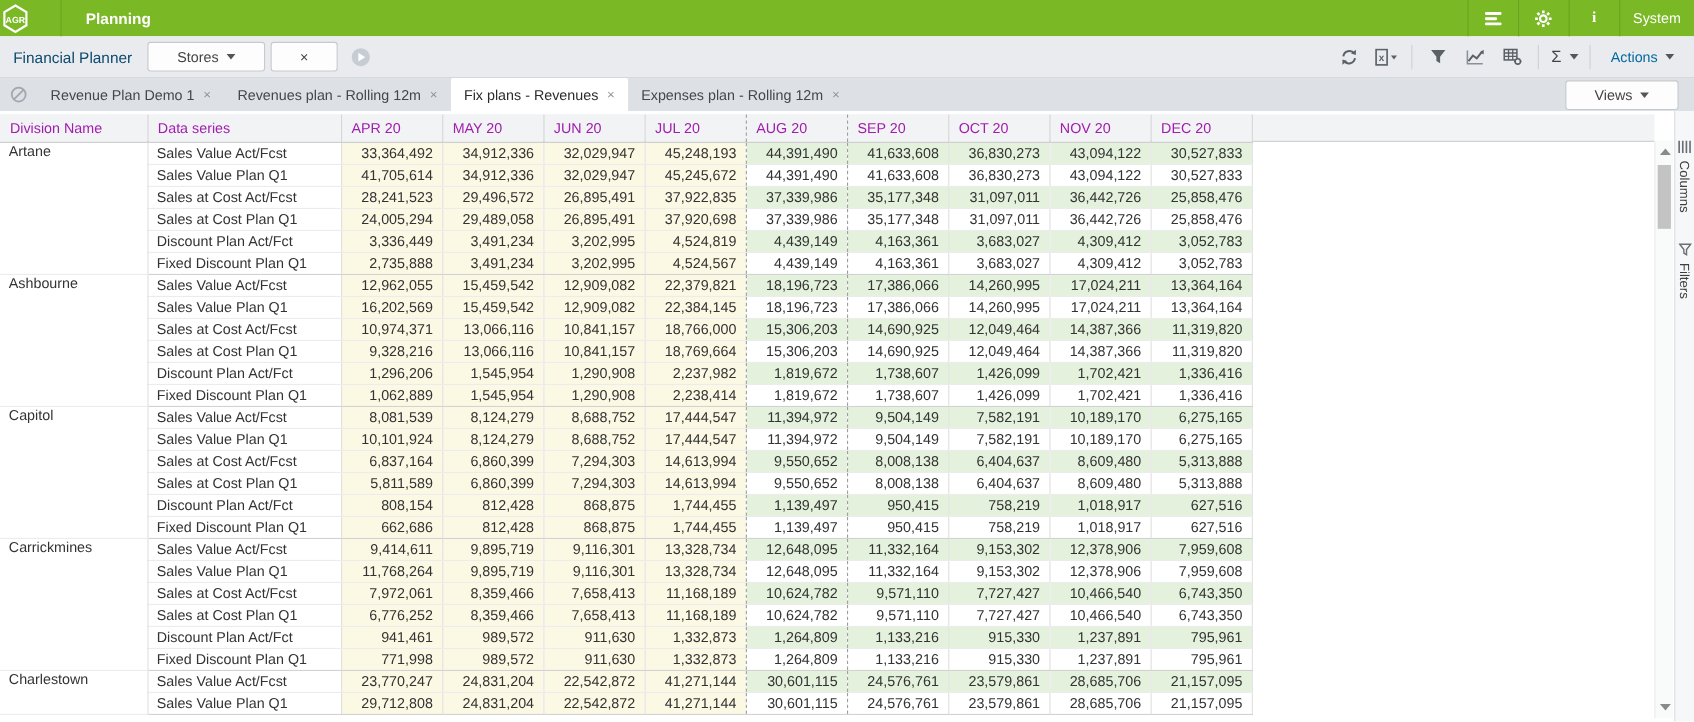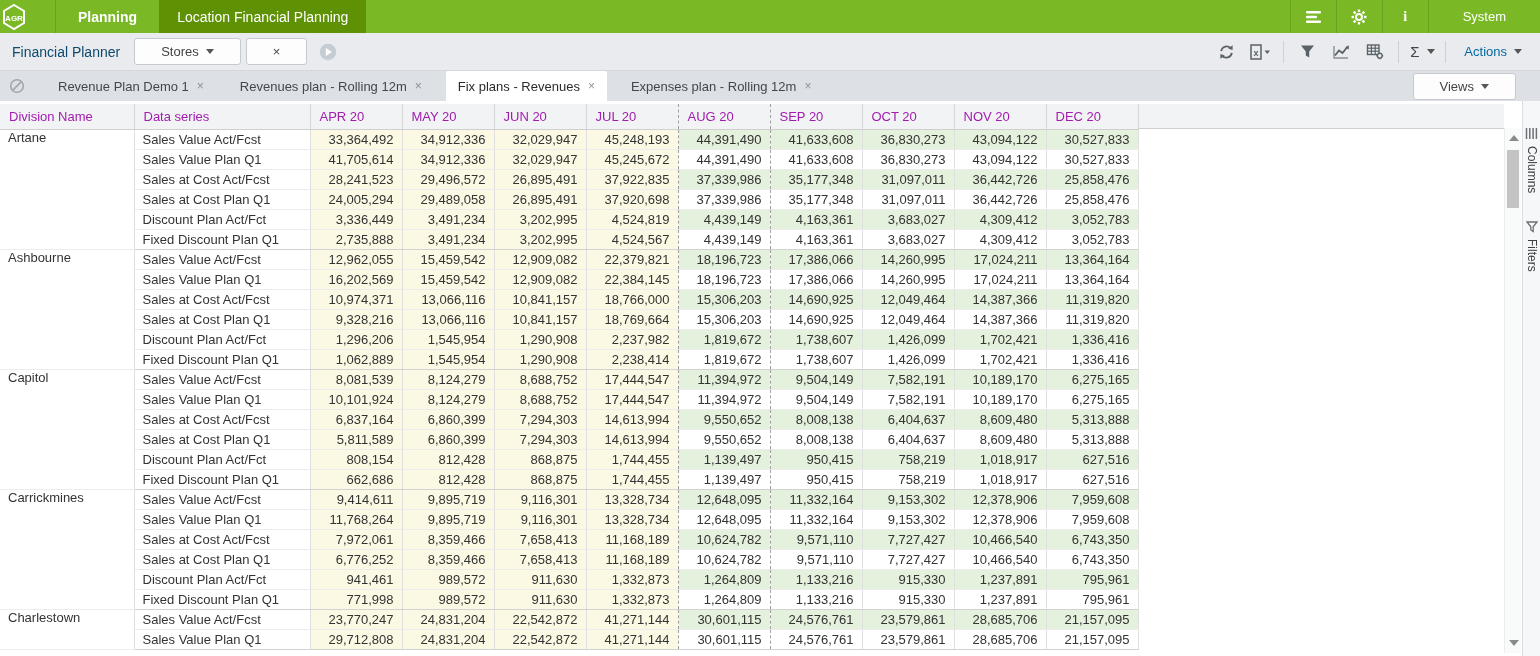--- a/index.html
+++ b/index.html
@@ -6,44 +6,44 @@
   html,body { width:1540px; height:656px; overflow:hidden; }
   body { font-family:"Liberation Sans", sans-serif; background:#fff; position:relative; }
 
   
   .topbar { height:33px; background:#7ab825; display:flex; align-items:stretch; color:#fff; }
   .logo-box { width:56px; display:flex; align-items:center; border-right:1px solid #69a51c; }
   .nav-tab { display:flex; align-items:center; padding:0 22px; font-size:14px; font-weight:bold; cursor:default; }
   .nav-tab.dark { background:#5e9103; font-weight:normal; padding:0 18px; }
   .topbar .spacer { flex:1; }
   .top-icon-box { width:46px; display:flex; align-items:center; justify-content:center; border-left:1px solid #69a51c; }
-  .system-box { display:flex; align-items:center; padding:0 34px; border-left:1px solid #69a51c; font-size:13px; }
+  .system-box { display:flex; align-items:center; padding:0 12px; border-left:1px solid #69a51c; font-size:13px; }
   .info-glyph { font-weight:bold; font-size:14px; font-family:"Liberation Serif", serif; }
 
   
   .toolbar { height:38px; background:#e9ebee; border-bottom:1px solid #d4d7db; display:flex; align-items:center; padding:0 14px 0 12px; }
   .fp-title { font-size:14px; font-weight:normal; color:#0c4a6e; margin-right:14px; }
   .btn { background:#fdfdfd; border:1px solid #c6c9cd; border-radius:3px; height:27px; display:inline-flex; align-items:center; padding:0 26px; font-size:13px; color:#444; cursor:pointer; }
   .btn + .btn { margin-left:5px; }
   .caret { width:0; height:0; border-left:4px solid transparent; border-right:4px solid transparent; border-top:5px solid #555; display:inline-block; margin-left:7px; }
   .play-wrap { margin-left:12px; display:flex; align-items:center; }
   .toolbar .spacer { flex:1; }
   .tool-icon { width:34px; height:27px; display:inline-flex; align-items:center; justify-content:center; cursor:pointer; }
   .tool-sep { width:1px; height:22px; background:#cdd1d6; margin:0 6px; }
   .sigma { font-size:15px; color:#444; }
   .actions-btn { display:inline-flex; align-items:center; font-size:13px; color:#0369a1; padding:0 4px 0 12px; cursor:pointer; }
 
   
-  .tabrow { height:30px; background:#dde0e4; display:flex; align-items:stretch;gap:12px; }
+  .tabrow { height:30px; background:#dde0e4; display:flex; align-items:stretch; }
   .slash-wrap { width:34px; display:flex; align-items:center; justify-content:center; }
   .sheet-tab { display:flex; align-items:center; padding:0 12px; font-size:13px; color:#43474c; cursor:pointer; }
   .sheet-tab .x { color:#8d9298; font-size:12px; margin-left:8px; }
   .sheet-tab.active { background:#ffffff; color:#2b2b2b; border-radius:2px 2px 0 0; }
   .tabrow .spacer { flex:1; }
-  .views-btn { align-self:center; margin-right:24px; }
+  .views-btn { align-self:center; margin-right:14px; }
 
   
   .content { position:absolute; top:101px; left:0; right:0; bottom:0; background:#fff; }
   .header-strip { position:absolute; top:3px; left:0; width:1504px; height:25px; background:#f2f3f5; border-bottom:1px solid #cfcfcf; }
   table.grid { position:absolute; top:3px; left:0; border-collapse:collapse; table-layout:fixed; font-size:13px; }
   table.grid th { height:25px; background:#f2f3f5; color:#a21caf; font-weight:normal; text-align:left; padding:0 9px; border-right:1px solid #d6d6d6; border-bottom:1px solid #cfcfcf; white-space:nowrap; overflow:hidden; }
   table.grid td { height:20px; padding:0 8px; border-right:1px solid #e0e0e0; border-bottom:1px solid #ececec; color:#333; white-space:nowrap; overflow:hidden; }
   td.division { background:#fff; vertical-align:top; padding-top:2px; border-right:1px solid #dadada; border-bottom:1px solid #d2d2d2; }
   td.series { background:#fff; border-right:1px solid #dadada; }
   td.num { text-align:right; }
@@ -72,21 +72,20 @@
 <body>
 
 <div class="topbar">
   <div class="logo-box">
     <svg width="28" height="28" viewBox="0 0 28 28">
       <polygon points="14,2 24,8 24,20 14,26 4,20 4,8" fill="none" stroke="#ffffff" stroke-width="2"></polygon>
       <text x="14" y="17.5" text-anchor="middle" font-size="8" font-weight="bold" fill="#ffffff" font-family="Liberation Sans, sans-serif">AGR</text>
     </svg>
   </div>
   <div class="nav-tab">Planning</div>
-  <div class="nav-tab dark">Location Financial Planning</div>
   <div class="spacer"></div>
   <div class="top-icon-box">
     <svg width="17" height="14" viewBox="0 0 17 14">
       <rect x="1" y="1" width="15" height="2.6" rx="1" fill="#fff"></rect>
       <rect x="1" y="5.7" width="11" height="2.6" rx="1" fill="#fff"></rect>
       <rect x="1" y="10.4" width="15" height="2.6" rx="1" fill="#fff"></rect>
     </svg>
   </div>
   <div class="top-icon-box">
     <svg width="16" height="16" viewBox="0 0 16 16">

